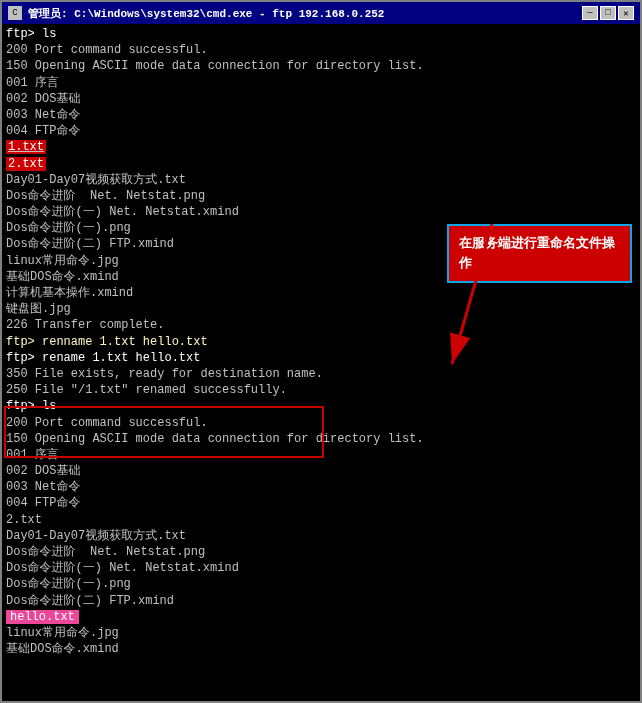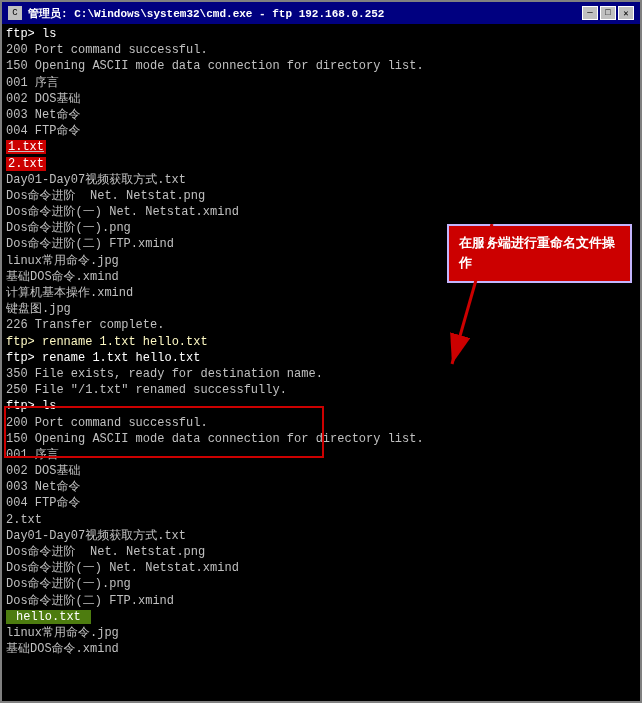--- a/index.html
+++ b/index.html
@@ -77,21 +77,21 @@
       color: #c0c0c0;
     }
 
     
     .annotation-box-top {
       position: absolute;
       top: 200px;
       right: 8px;
       width: 185px;
       background: #cc0000;
-      border: 2px solid #c4b5fd;
+      border: 2px solid #0ea5e9;
       color: #ffffff;
       font-size: 13px;
       font-weight: bold;
       padding: 8px 10px;
       line-height: 1.5;
       z-index: 10;
     }
   </style>
 </head>
 <body>
@@ -156,19 +156,19 @@
         <div class="line" style="position: relative;">001 序言</div>
         <div class="line" style="position: relative;">002 DOS基础</div>
         <div class="line" style="position: relative;">003 Net命令</div>
         <div class="line" style="position: relative;">004 FTP命令</div>
         <div class="line" style="position: relative;">2.txt</div>
         <div class="line" style="position: relative;">Day01-Day07视频获取方式.txt</div>
         <div class="line" style="position: relative;">Dos命令进阶  Net. Netstat.png</div>
         <div class="line" style="position: relative;">Dos命令进阶(一) Net. Netstat.xmind</div>
         <div class="line" style="position: relative;">Dos命令进阶(一).png</div>
         <div class="line" style="position: relative;">Dos命令进阶(二) FTP.xmind</div>
-        <div class="line" style="position: relative;"><span style="background:#4d7c0f;color:#fff;padding:0 10px;">hello.txt</span></div>
+        <div class="line" style="position: relative;"><span style="background:#ec4899;color:#fff;padding:0 4px;">hello.txt</span></div>
         <div class="line" style="position: relative;">linux常用命令.jpg</div>
         <div class="line" style="position: relative;">基础DOS命令.xmind</div>
       </div>
   <div style="position: absolute; top: 382px; left: 2px; width: 320px; height: 52px; border: 2px solid rgb(204, 0, 0); z-index: 10; pointer-events: none;"></div>
     </div>
 </div>
 
 </body></html>

